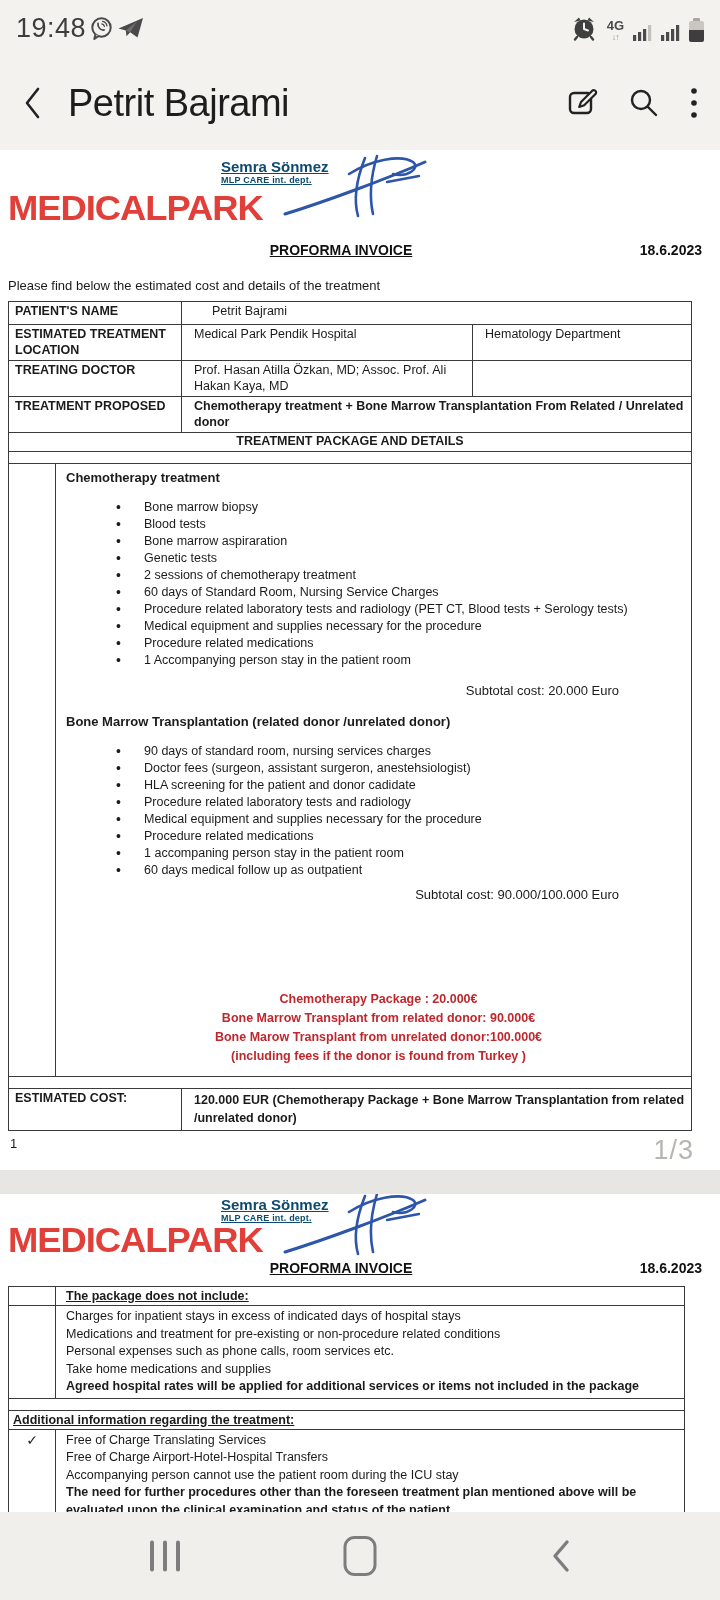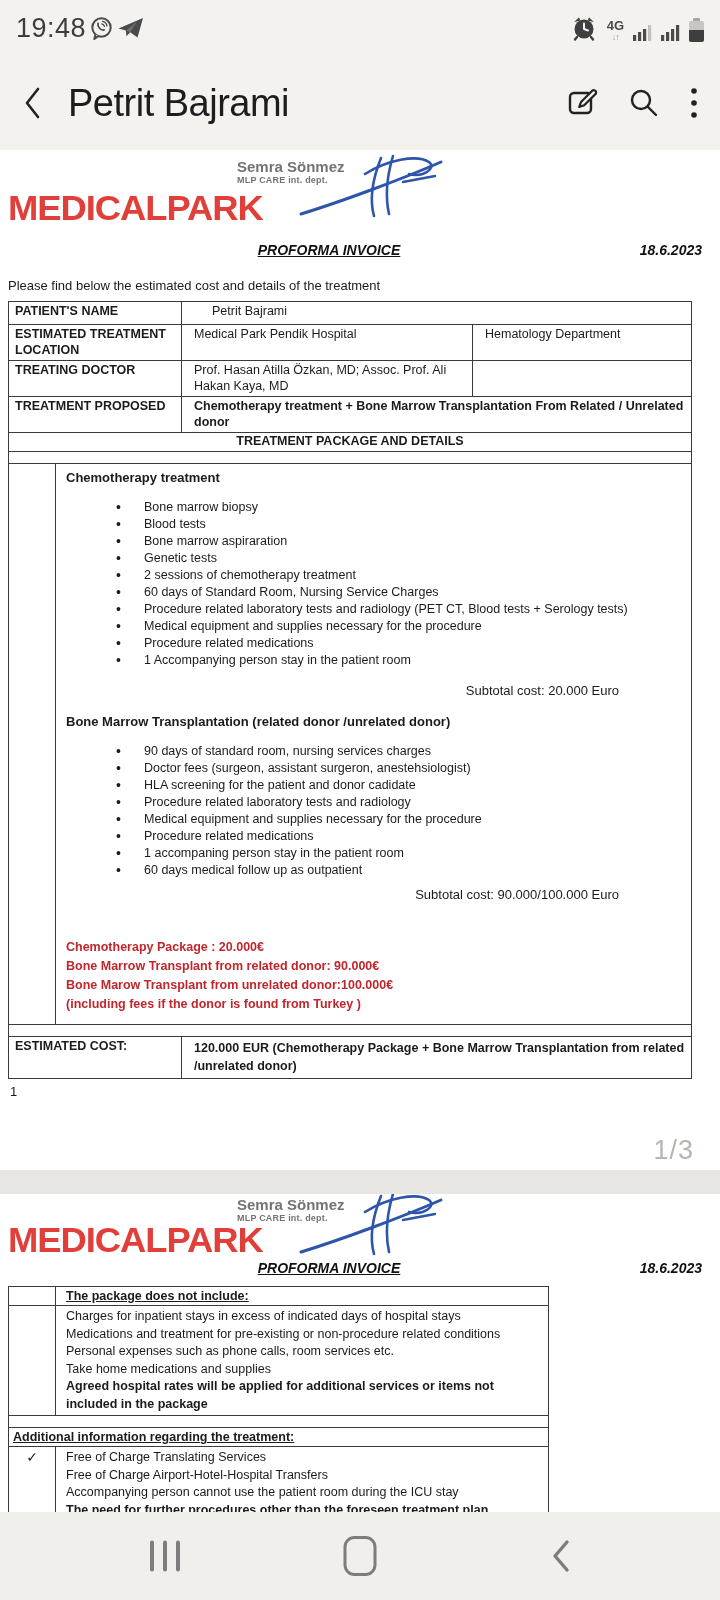--- a/index.html
+++ b/index.html
@@ -30,26 +30,26 @@
   
   .page { background:#fff; position:relative; }
   .page-1 { height:1020px; }
   .page-2 { height:318px; overflow:hidden; }
   .page-gap { height:24px; background:#e8e6e2; }
 
   .doc-header { position:relative; height:118px; }
   .doc-header.compact { height:92px; }
   .mp-logo { position:absolute; left:8px; top:38px; font-size:35px; font-weight:700; color:#e1403a; letter-spacing:-1px; transform:scaleX(1.04); transform-origin:left; }
   .doc-header.compact .mp-logo { top:26px; }
-  .stamp { position:absolute; left:237px; top:8px; color:#737373; }
+  .stamp { position:absolute; left:221px; top:8px; color:#0c4a6e;text-decoration:underline; }
   .doc-header.compact .stamp { top:2px; }
   .stamp-name { font-size:15px; font-weight:bold; }
   .stamp-dept { font-size:9px; font-weight:bold; letter-spacing:.2px; }
   .sig-svg { position:absolute; left:58px; top:-6px; }
-  .doc-title-row { position:absolute; left:4px; right:0; bottom:8px; height:18px;font-style:italic; }
+  .doc-title-row { position:absolute; left:16px; right:0; bottom:8px; height:18px; }
   .doc-title { position:absolute; left:325px; transform:translateX(-50%); font-size:14px; font-weight:bold; text-decoration:underline; color:#111; white-space:nowrap; }
   .doc-date { position:absolute; right:18px; font-size:14px; font-weight:bold; color:#111; }
 
   .intro { margin:10px 8px 8px 8px; font-size:13px; color:#1b1b1b; }
 
   
   .doc-table { margin-left:8px; width:684px; border:1px solid #3a3a3a; font-size:12.5px; color:#1b1b1b; }
   .row { border-top:1px solid #3a3a3a; display:grid; }
   .row:first-child { border-top:none; }
   .cell { padding:2px 6px; line-height:15.5px; }
@@ -66,29 +66,29 @@
   .r-thin { min-height:12px; }
   .r-pkg { grid-template-columns:46px 1fr; }
   .pkg-body { border-left:1px solid #3a3a3a; padding:6px 0 0 10px; }
   .sec-title { font-weight:bold; font-size:13px; }
   .bullets { margin-top:14px; margin-left:50px; }
   .bullet { display:flex; line-height:17px; font-size:12.5px; }
   .bullet::before { content:"\2022"; flex:0 0 28px; font-size:14px; }
   .subtotal { text-align:right; padding-right:72px; margin-top:14px; font-size:13px; }
   .subtotal-2 { text-align:right; padding-right:72px; margin-top:8px; font-size:13px; }
   .bmt-title { margin-top:16px; }
-  .red-block { margin:36px 0 10px 0; }
+  .red-block { margin:88px 0 10px 0;text-align:center; }
   .red-line { color:#c0272d; font-weight:bold; font-size:12.5px; line-height:19px; }
   .r-cost { grid-template-columns:172px 1fr; min-height:42px; }
   .r-cost .val { font-weight:bold; padding-left:12px; line-height:18px; }
   .page-footer-num { margin:5px 0 0 10px; font-size:13px; color:#1b1b1b; }
   .page-indicator { position:absolute; right:26px; bottom:4px; font-size:27px; color:#b8b5b0; letter-spacing:1px; }
 
   
-  .p2-table { margin-left:8px; width:541px; border:1px solid #3a3a3a; font-size:12.5px; color:#1b1b1b; }
+  .p2-table { margin-left:8px; width:677px; border:1px solid #3a3a3a; font-size:12.5px; color:#1b1b1b; }
   .p2-row { border-top:1px solid #3a3a3a; display:grid; grid-template-columns:46px 1fr; }
   .p2-row:first-child { border-top:none; }
   .p2-side { }
   .p2-main { border-left:1px solid #3a3a3a; padding:2px 6px 2px 10px; }
   .p2-title { font-weight:bold; text-decoration:underline; }
   .p2-item { line-height:17.5px; }
   .p2-bold { font-weight:bold; line-height:17.5px; }
   .p2-empty { min-height:12px; display:block; }
   .p2-full { display:block; padding:2px 4px; font-weight:bold; text-decoration:underline; }
   .p2-check { text-align:center; padding-top:2px; font-size:14px; color:#222; }

